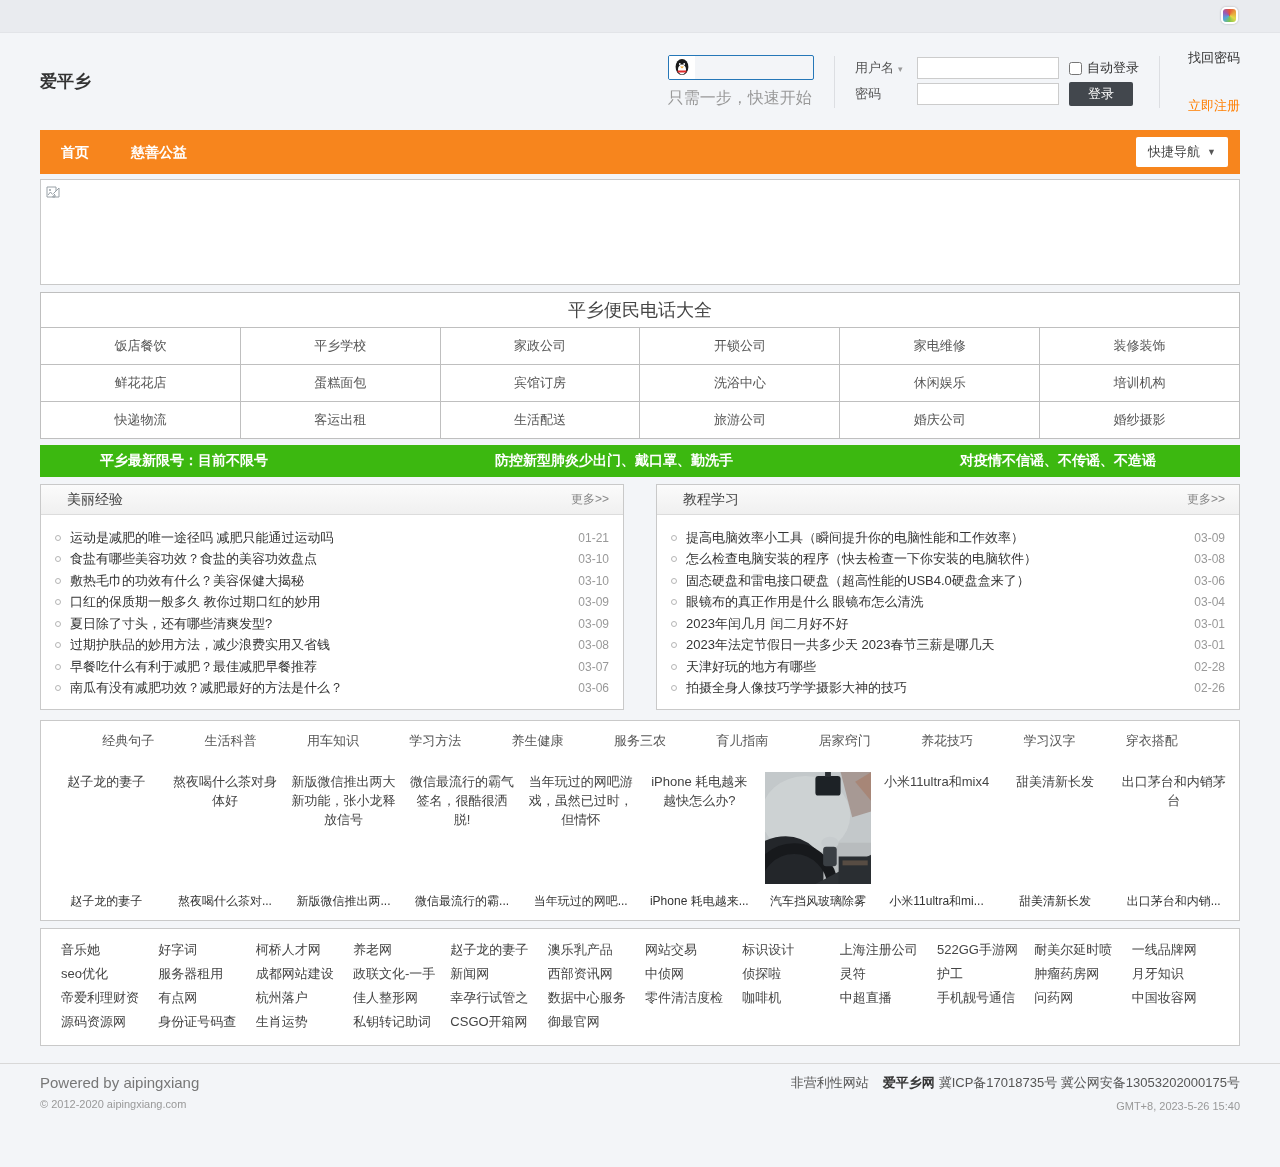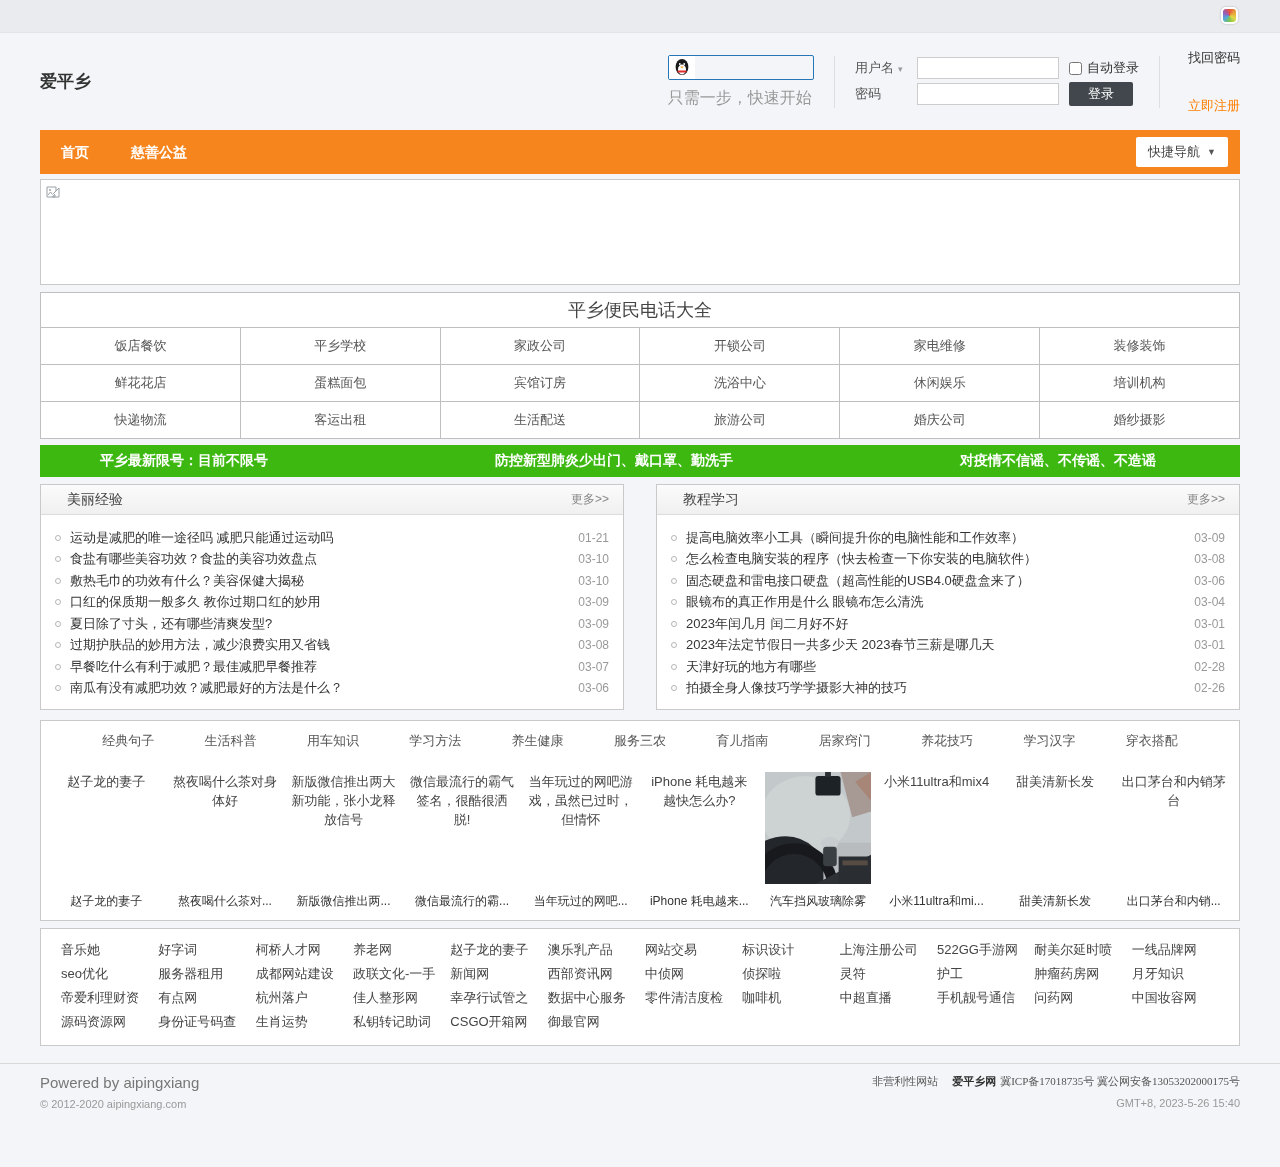--- a/index.html
+++ b/index.html
@@ -81,21 +81,21 @@
   .friend-links { margin:7px 40px 0; background:#fff; border:1px solid #c9c9c9; padding:12px 20px 14px;
     display:grid; grid-template-columns:repeat(12,1fr); gap:6px 10px; font-size:13px; color:#444; }
   .friend-links a { white-space:nowrap; overflow:hidden; }
 
   
   .footer { margin-top:17px; border-top:1px solid #d8d8d8; padding-top:10px; }
   .footer-inner { width:1200px; margin:0 auto; display:flex; justify-content:space-between; }
   .powered { font-size:15px; color:#777; }
   .copyright { font-size:11px; color:#999; margin-top:7px; }
   .f-right { text-align:right; }
-  .f-line1 { font-size:11px; color:#555;font-family:Liberation Serif, serif; }
+  .f-line1 { font-size:13px; color:#555; }
   .f-line1 b { margin:0 4px 0 14px; color:#333; }
   .f-time { font-size:11px; color:#999; margin-top:8px; }
 </style>
 </head>
 <body>
 
 <div class="topstrip">
   <div class="palette"></div>
 </div>
 

